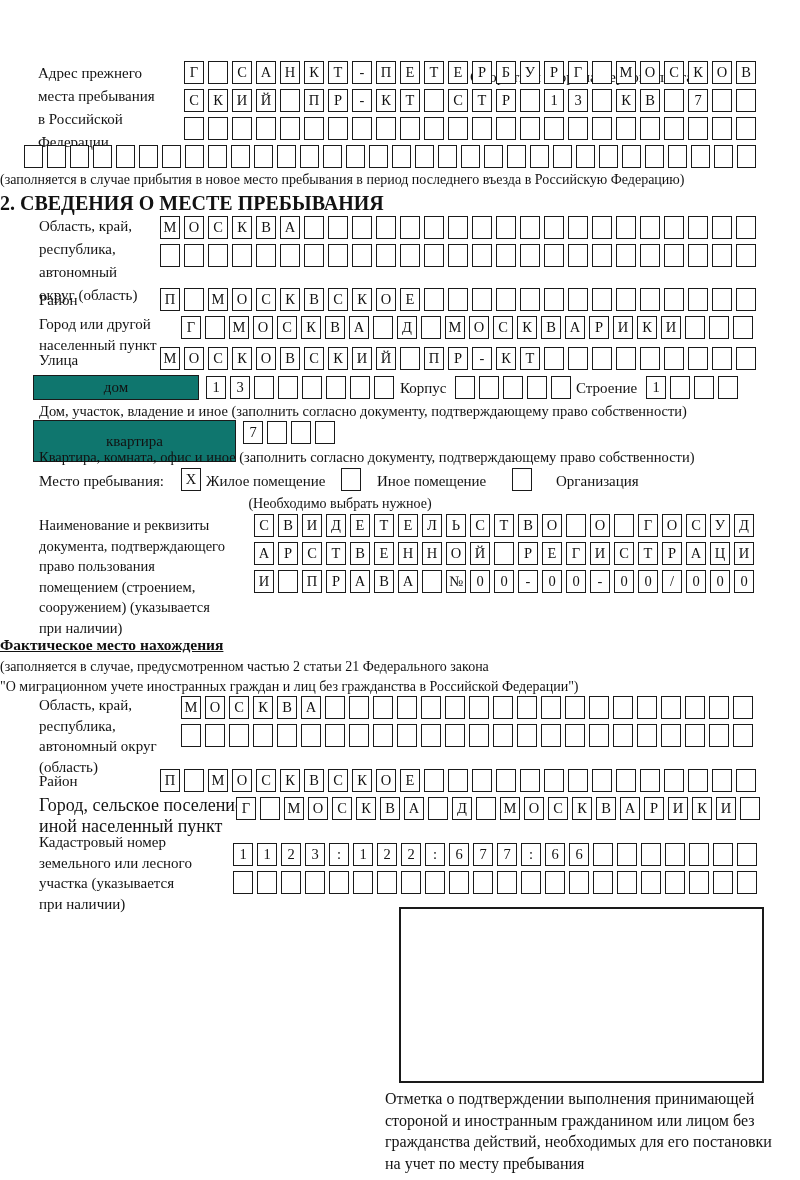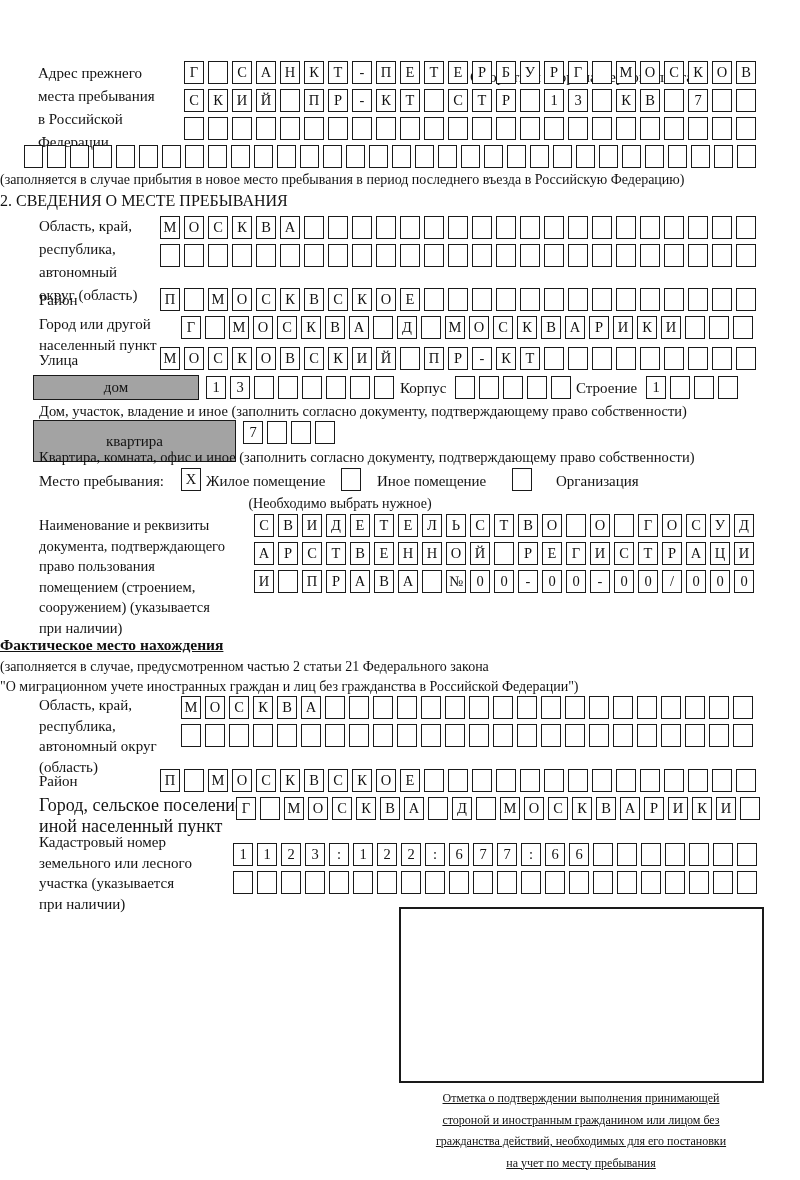--- a/index.html
+++ b/index.html
@@ -6,31 +6,31 @@
   html,body { background:#ffffff; }
   body {
     width:800px; height:1180px; position:relative; overflow:hidden;
     font-family:"Liberation Serif", serif; color:#121212;
   }
   .abs { position:absolute; }
   .lbl { font-size:15px; line-height:23px; white-space:pre-line; }
   .lbl-sm { font-size:14.5px; line-height:20.5px; white-space:pre-line; }
   .note { font-size:14px; white-space:pre-line; }
   .center { width:800px; left:0; }
-  .title { font-weight:normal; font-size:16px; }
+  .title { font-weight:bold; font-size:20px; }
   .boxrow { display:flex; gap:4px; }
   .cb {
     display:inline-block; flex:0 0 auto;
     width:20px; height:23px; border:1.5px solid #1a1a1a;
     font-size:14.5px; line-height:21px; text-align:center;
     background:#fff;
   }
   .row-b .cb { width:19px; }
   .widebox {
-    border:1.5px solid #1a1a1a; background:#a3a3a3;
+    border:1.5px solid #1a1a1a; background:#0f766e;
     display:flex; align-items:center; justify-content:center;
     font-size:15px;
   }
   .stamp {
     border:2px solid #1a1a1a; background:#fff;
   }
 </style>
 </head>
 <body>
 
@@ -590,16 +590,16 @@
     <span class="cb"></span>
     <span class="cb"></span>
     <span class="cb"></span>
     <span class="cb"></span>
     <span class="cb"></span>
     <span class="cb"></span>
     <span class="cb"></span>
   </div>
 
 <div class="abs stamp" style="left:399px; top:907px; width:365px; height:176px;"></div>
-<div class="abs note" style="left:385px; top:1088px; width:392px; text-align:center; font-size:12px; line-height:21.5px;text-decoration:underline;">Отметка о подтверждении выполнения принимающей
+<div class="abs note" style="left:385px; top:1088px; width:392px; text-align:left; font-size:16px; line-height:21.5px;">Отметка о подтверждении выполнения принимающей
 стороной и иностранным гражданином или лицом без
 гражданства действий, необходимых для его постановки
 на учет по месту пребывания</div>
 
 </body></html>

